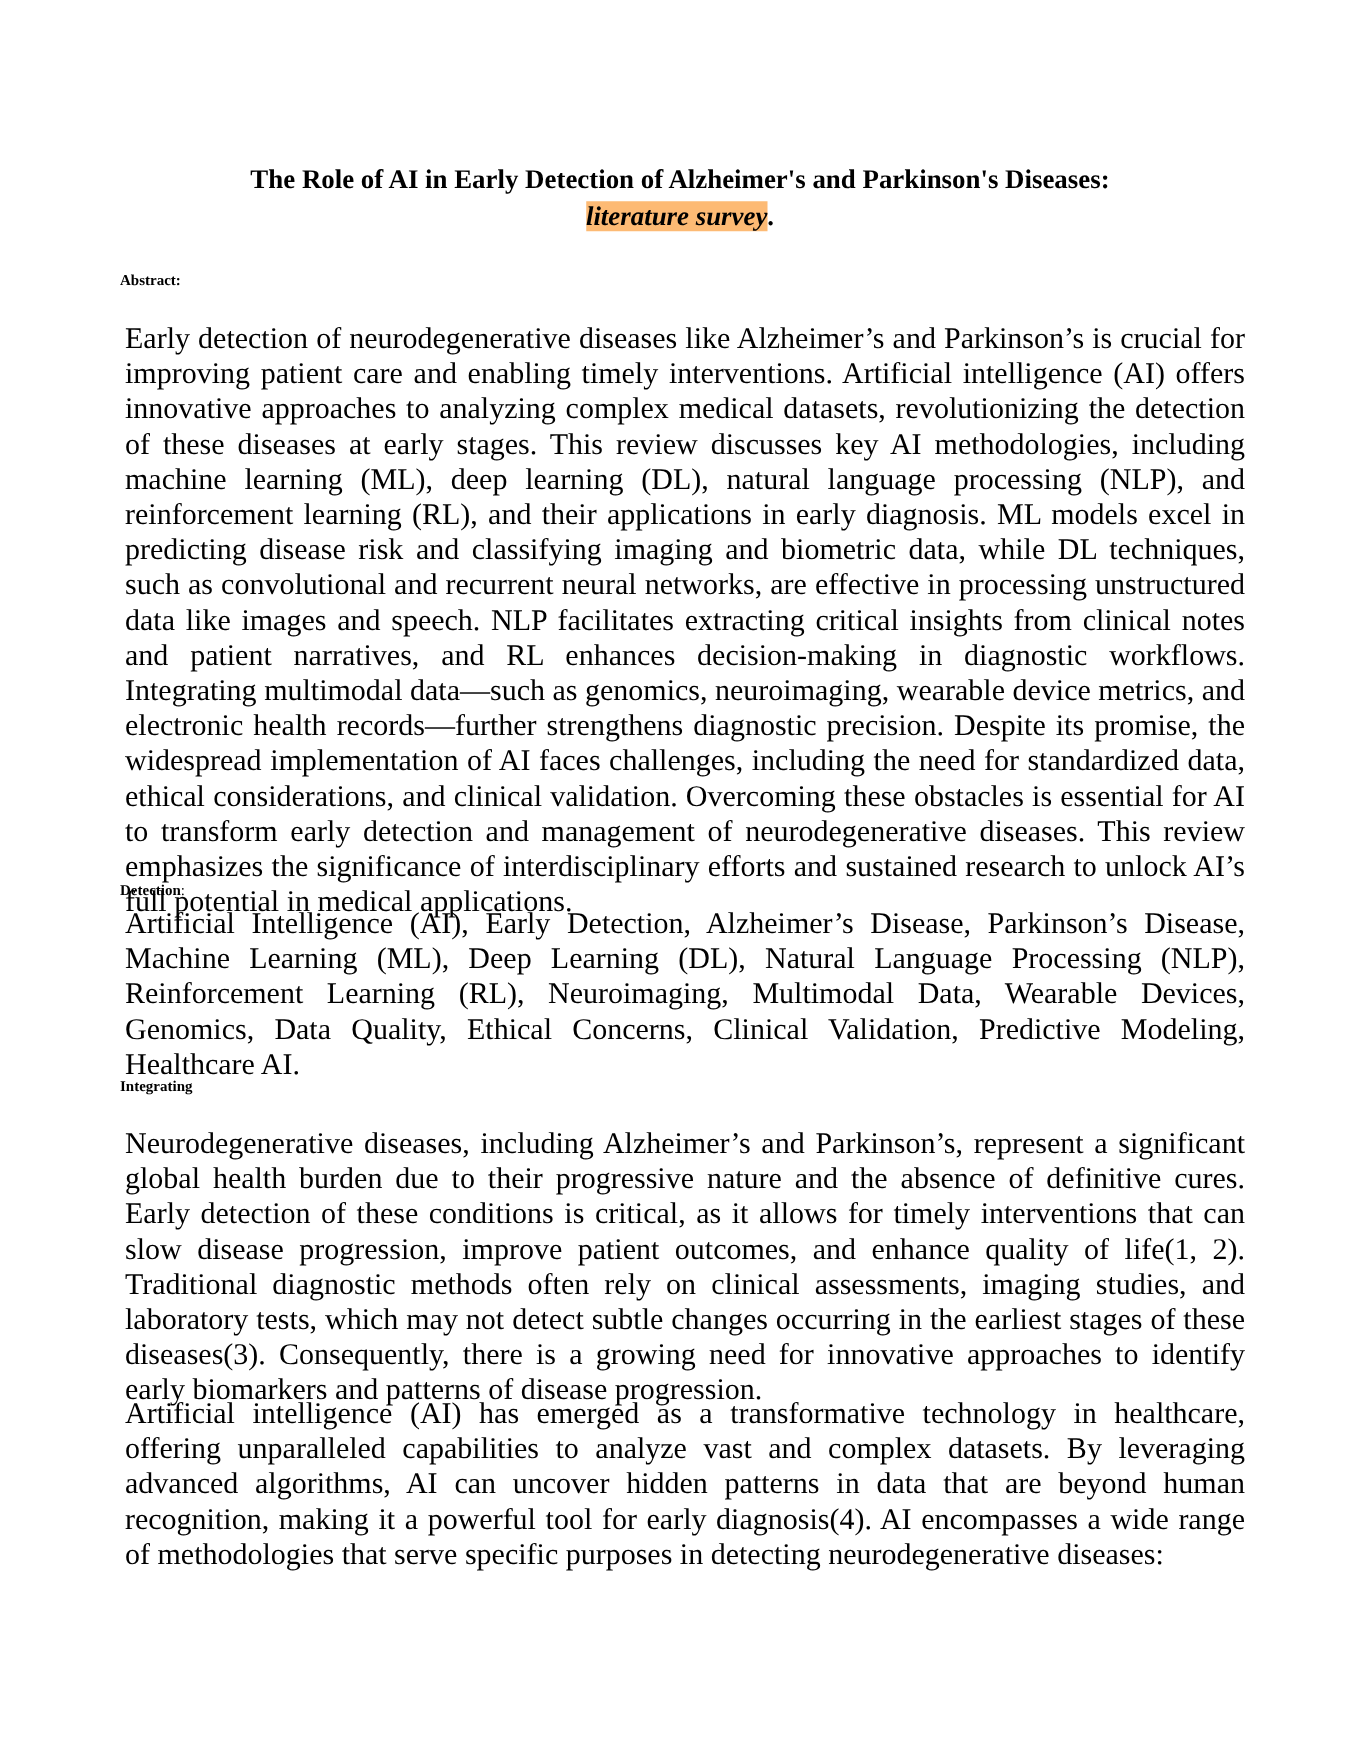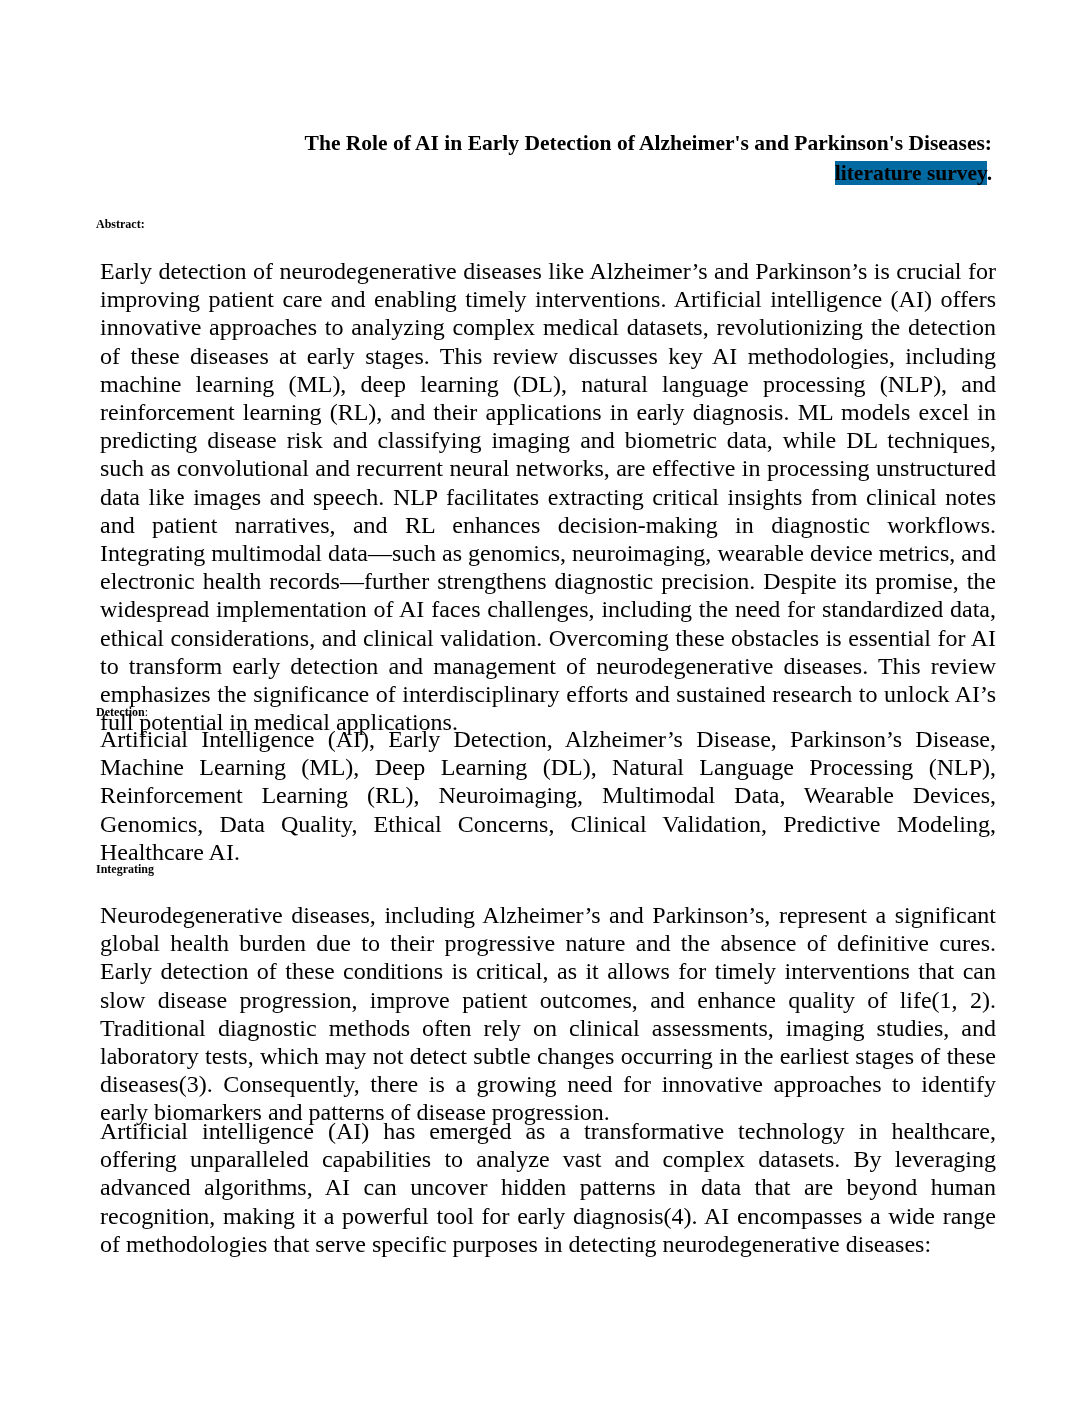--- a/index.html
+++ b/index.html
@@ -4,23 +4,23 @@
 <style>
   html, body { margin: 0; padding: 0; background: #ffffff; }
   body {
     width: 1088px; height: 1408px; position: relative; overflow: hidden;
     font-family: "Liberation Serif", "DejaVu Serif", serif;
     color: #000;
   }
   .page { position: absolute; left: 96px; top: 0; width: 896px; }
   .title {
     position: absolute; left: 0; top: 128px; width: 896px;
-    text-align: right; font-weight: bold; font-size: 21.5px; line-height: 30px;
+    text-align: center; font-weight: bold; font-size: 21.5px; line-height: 30px;
   }
-  .hl { background: #0369a1; }
+  .hl { background: #fdba74; font-style: italic; }
   .h {
     position: absolute; left: 0; font-weight: bold; font-size: 12px; line-height: 24px;
   }
   .p {
     position: absolute; left: 4px; width: 896px;
     font-size: 24px; line-height: 28.2px;
     text-align: justify; text-align-last: left;
     margin: 0;
   }
 </style>

